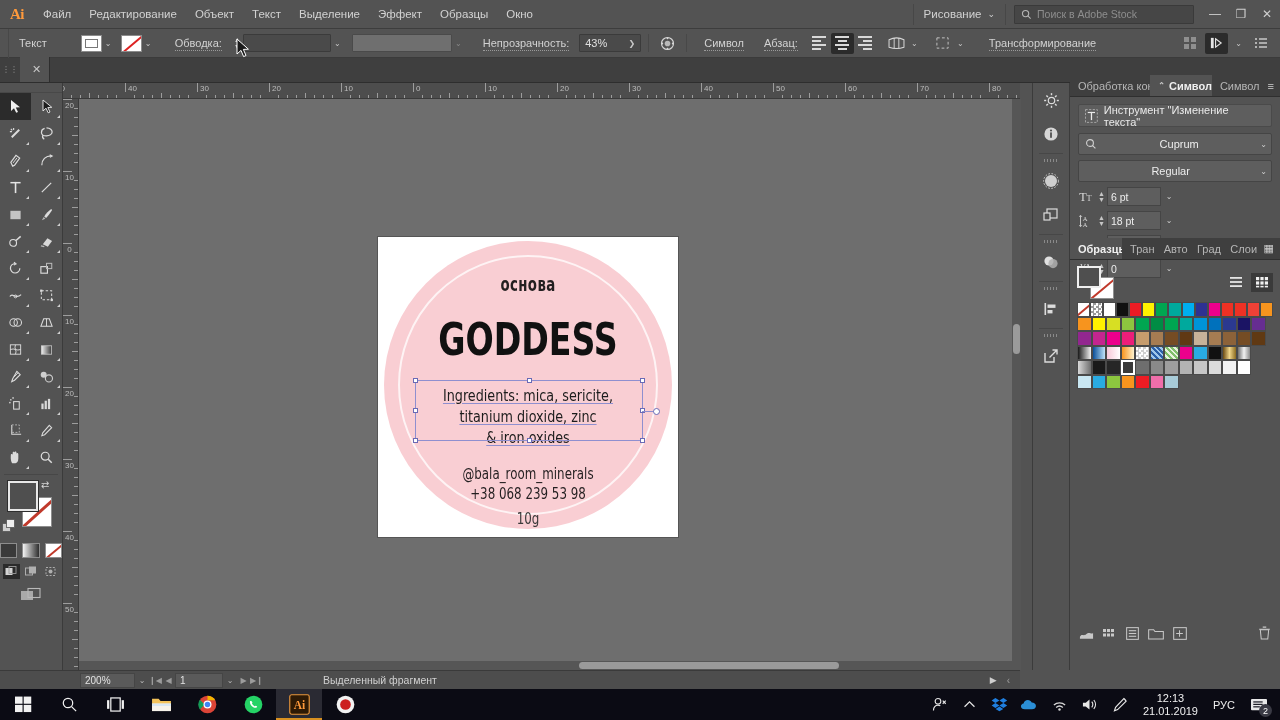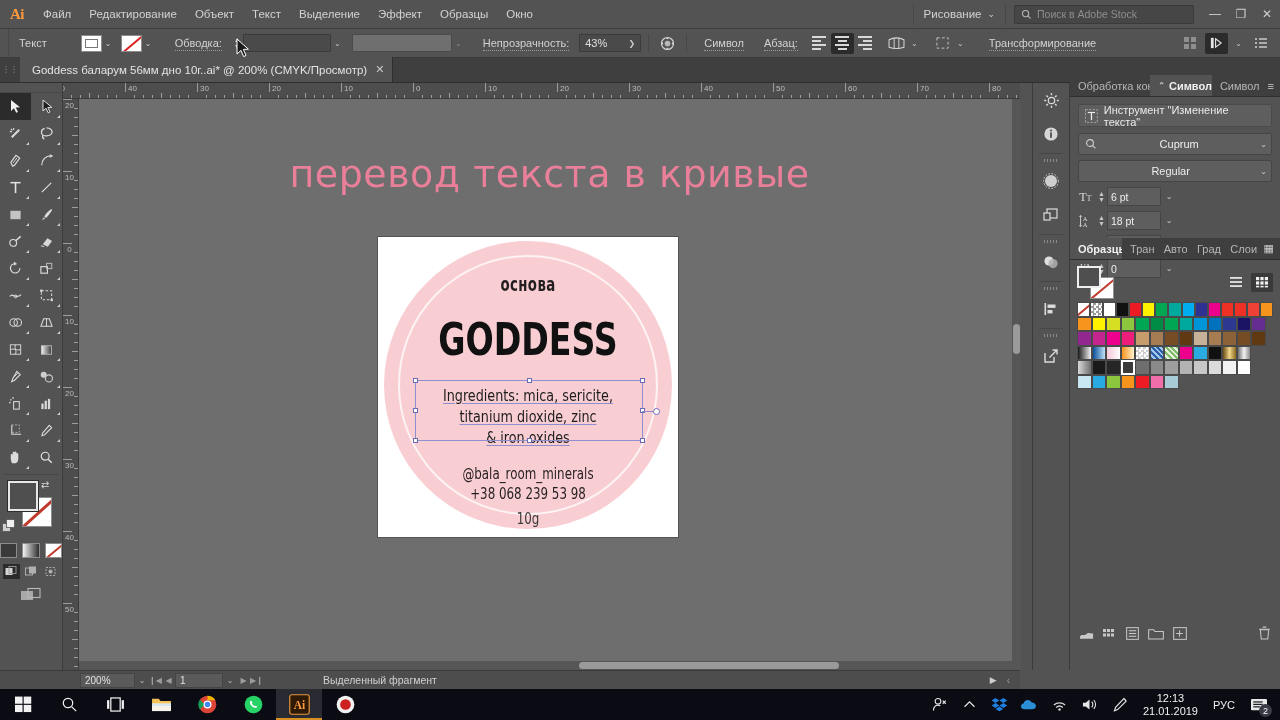--- a/index.html
+++ b/index.html
@@ -475,21 +475,20 @@
     </div>
   </div>
 
   <svg class="cursor-arrow" width="14" height="21" viewBox="0 0 14 21">
     <path d="M1 1 L1 16 L5 12.4 L7.6 18.6 L10 17.5 L7.4 11.4 L12.4 11.2 Z" fill="#1b1b1b" stroke="#ffffff" stroke-width="1"></path>
   </svg>
 
   <div class="tabbar">
     <div class="tab-grip">⋮⋮</div>
     <div class="doc-tab">
-      <span>Goddess баларум 56мм дно 10г..ai* @ 200% (CMYK/Просмотр)</span>
       <span class="x">✕</span>
     </div>
   </div>
 
   <div class="toolbar">
     <div class="tb-grip"></div>
     <div class="tb-grid">
       <div class="tool sel">
         <svg width="13" height="15" viewBox="0 0 13 15">
             <path d="M2 1 L2 12 L5 9.2 L7.2 13.8 L9 13 L6.8 8.5 L11 8.3 Z" fill="#f0f0f0"></path>
@@ -926,21 +925,20 @@
       <div class="rtick" style="left: 11px; top: 513px; width: 4px; height: 1px;"></div>
       <div class="rtick" style="left: 11px; top: 522px; width: 4px; height: 1px;"></div>
       <div class="rtick" style="left: 11px; top: 531px; width: 4px; height: 1px;"></div>
       <div class="rtick" style="left: 9px; top: 540px; width: 6px; height: 1px;"></div>
       <div class="rtick" style="left: 11px; top: 549px; width: 4px; height: 1px;"></div>
       <div class="rtick" style="left: 11px; top: 558px; width: 4px; height: 1px;"></div>
       <div class="rtick" style="left: 11px; top: 567px; width: 4px; height: 1px;"></div>
     </div>
 
   <div class="canvas-area">
-    <div class="headline">перевод текста в кривые</div>
 
     <div class="artboard-white">
       <div class="label-circle"></div>
       <div class="lbl-text lbl-osnova">основа</div>
       <div class="lbl-text lbl-goddess">GODDESS</div>
       <div class="lbl-text lbl-ing">
         <div>Ingredients: mica, sericite,</div>
         <div>titanium dioxide, zinc</div>
         <div>&amp; iron oxides</div>
       </div>

